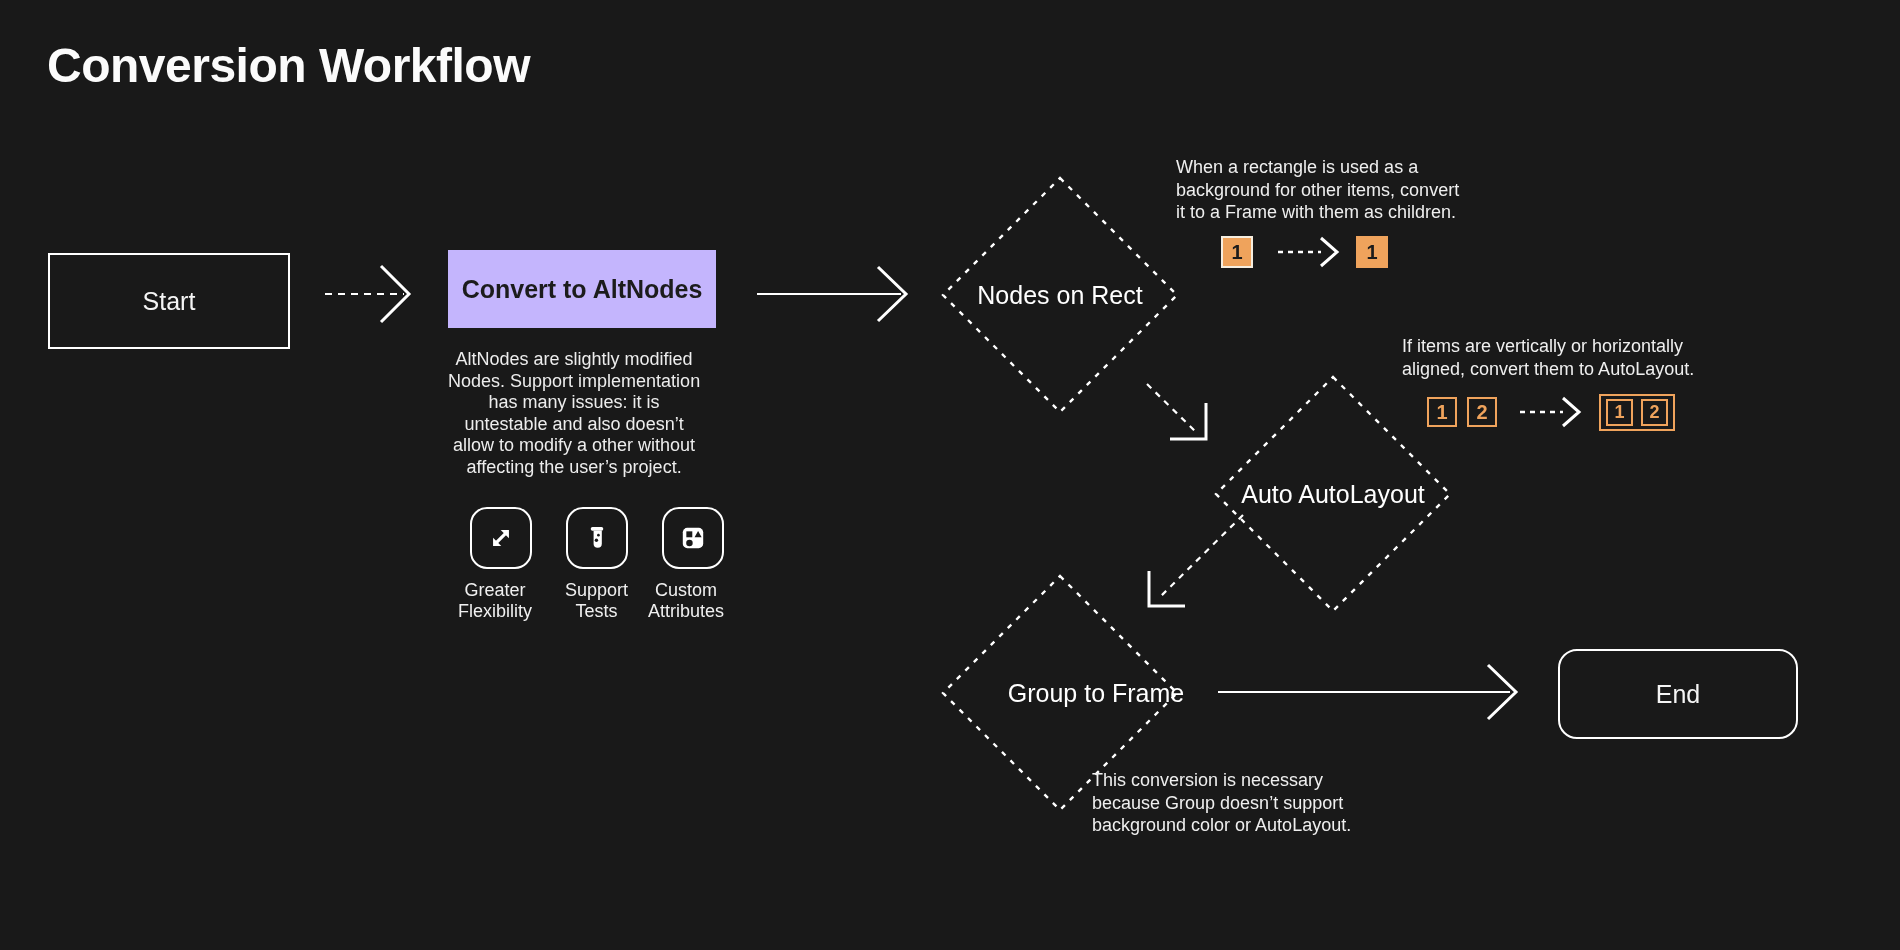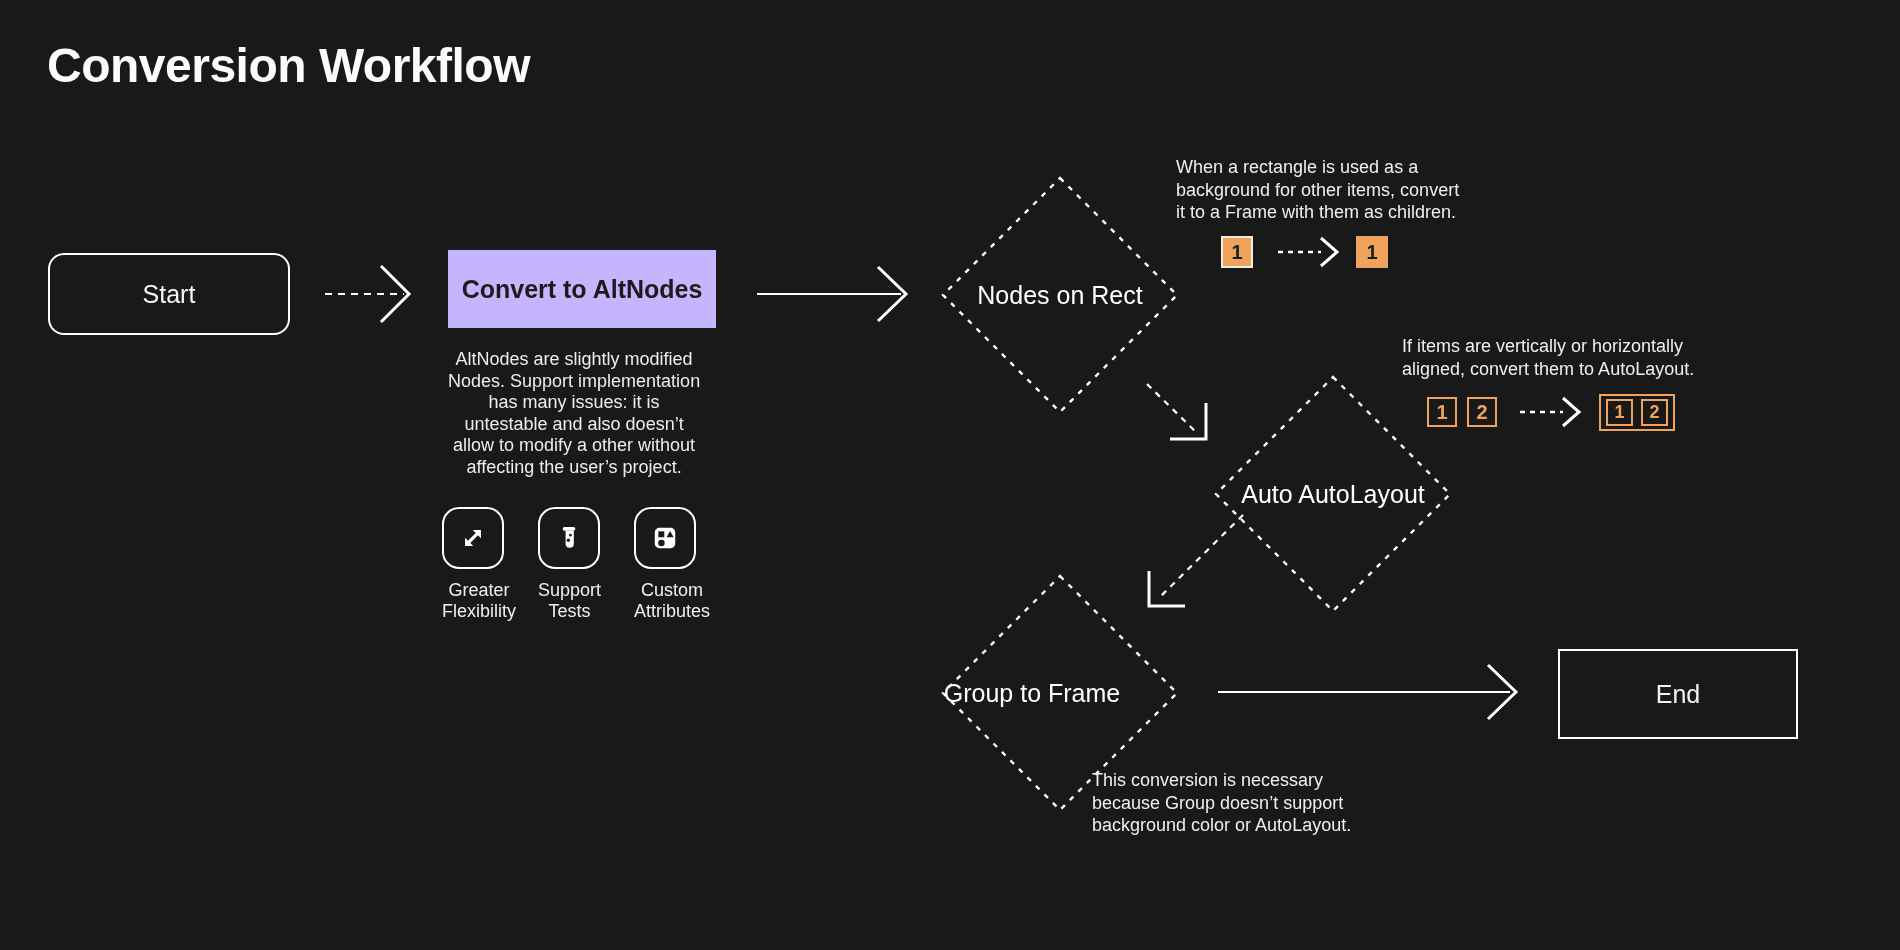--- a/index.html
+++ b/index.html
@@ -8,43 +8,43 @@
     font-family:"Liberation Sans","DejaVu Sans",sans-serif;overflow:hidden;
   }
   .abs{position:absolute;}
   #title{
     left:47px;top:38px;font-size:48px;font-weight:800;color:#FBFBFB;letter-spacing:-0.5px;
   }
   .terminal-node{
     display:flex;align-items:center;justify-content:center;
     border:2.5px solid #FFFFFF;color:#F5F5F5;font-size:25px;box-sizing:border-box;
   }
-  #start-node{left:48px;top:253px;width:242px;height:82px;border-radius:16px;}
-  #end-node{left:1558px;top:649px;width:240px;height:90px;}
+  #start-node{left:48px;top:253px;width:242px;height:96px;}
+  #end-node{left:1558px;top:649px;width:240px;height:90px;border-radius:19px;}
   #convert-node{
     left:448px;top:250px;width:268px;height:78px;background:#c4b5fd;
     display:flex;align-items:center;justify-content:center;
     color:#1C1C1C;font-size:25px;font-weight:600;
   }
   .para{color:#EDEDED;font-size:18px;line-height:21.5px;}
   .para div{white-space:nowrap;}
   #altnodes-description{left:448px;top:349px;text-align:center;}
   #features{left:442px;top:507px;display:flex;gap:6px;}
-  .feature{width:90px;display:flex;flex-direction:column;align-items:flex-start;}
+  .feature{width:90px;display:flex;flex-direction:column;align-items:flex-end;}
   .feature-iconbox{
     width:62px;height:62px;border:2.5px solid #FFFFFF;border-radius:17px;
     display:flex;align-items:center;justify-content:center;box-sizing:border-box;
   }
   .feature-label{margin-top:11px;color:#F0F0F0;font-size:18px;line-height:21px;text-align:center;}
   .diamond-label{
     width:234px;text-align:center;color:#ffffff;font-size:25px;white-space:nowrap;
   }
   #nodes-on-rect-label{left:943px;top:281px;}
   #auto-autolayout-label{left:1216px;top:480px;}
-  #group-to-frame-label{left:915px;top:679px;}
+  #group-to-frame-label{left:979px;top:679px;}
   .annotation{color:#EFEFEF;font-size:18px;line-height:22.5px;}
   .annotation div{white-space:nowrap;}
   #annotation-rect-to-frame{left:1148px;top:156px;margin-left:28px;}
   #annotation-autolayout{left:1402px;top:335px;}
   #annotation-group-frame{left:1092px;top:769px;}
   .badge-solid{
     width:32px;height:32px;background:#EFA35C;color:#1C1C1C;
     display:flex;align-items:center;justify-content:center;
     font-size:20px;font-weight:700;box-sizing:border-box;
   }

